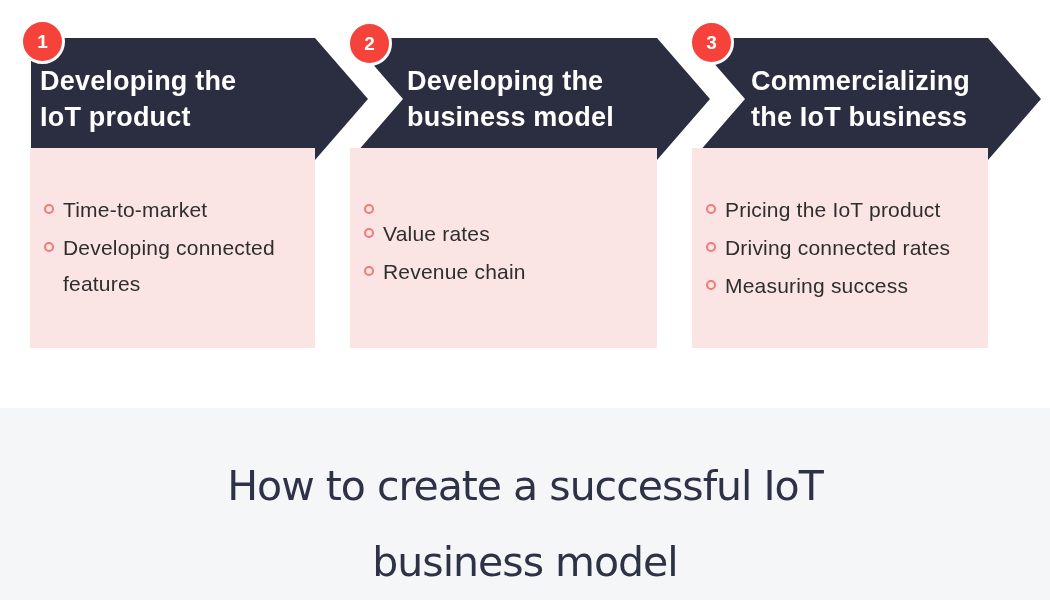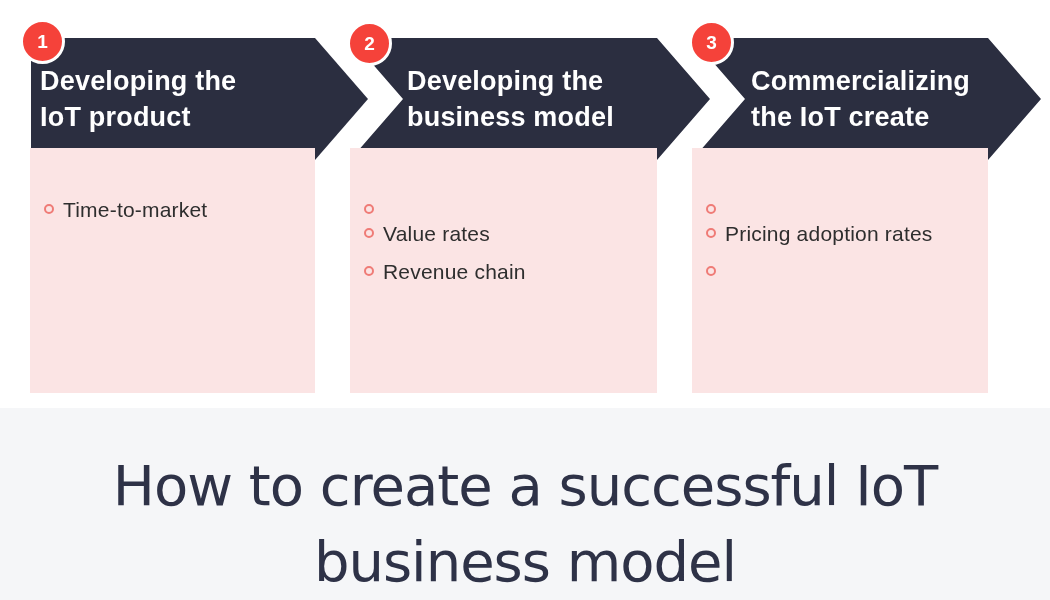--- a/index.html
+++ b/index.html
@@ -51,21 +51,21 @@
   }
   .badge span {
     color: #ffffff;
     font-size: 19px;
     font-weight: bold;
   }
   
   .panel {
     position: absolute;
     top: 148px;
-    height: 245px;
+    height: 200px;
     background: #fbe4e4;
     padding: 44px 8px 0 14px;
   }
   .bullet {
     display: flex;
     align-items: flex-start;
     margin-bottom: 2px;
   }
   .ring {
     width: 10px;
@@ -88,41 +88,45 @@
     top: 408px;
     width: 1050px;
     height: 192px;
     background: #f5f6f8;
   }
   .footer-title {
     padding-top: 40px;
     text-align: center;
     color: #2e3247;
     font-family: "DejaVu Sans", sans-serif;
-    font-size: 56px;
+    font-size: 41px;
     line-height: 76px;
     letter-spacing: -1px;
   }
 </style>
 </head>
 <body>
 
 <div class="canvas">
 
   <div class="arrow arrow-first" style="left:31px; width:337px; padding-left:9px;">
     <div class="arrow-title">Developing the
 IoT product</div>
   </div>
   <div class="badge" style="left:20px; top:19px;">
     <span>1</span>
   </div>
   <div class="panel" style="left:30px; width:285px;">
     <div class="bullet">
       <span class="ring"></span>
       <span class="bullet-text">Time-to-market</span>
+    </div>
+    <div class="bullet">
+      <span class="ring"></span>
+      <span class="bullet-text">Developing connected features</span>
     </div>
   </div>
 
   <div class="arrow arrow-chevron" style="left:350px; width:360px; padding-left:57px;">
     <div class="arrow-title">Developing the
 business model</div>
   </div>
   <div class="badge" style="left:347px; top:21px;">
     <span>2</span>
   </div>
@@ -135,35 +139,37 @@
       <span class="bullet-text">Value rates</span>
     </div>
     <div class="bullet">
       <span class="ring"></span>
       <span class="bullet-text">Revenue chain</span>
     </div>
   </div>
 
   <div class="arrow arrow-chevron" style="left:692px; width:349px; padding-left:59px;">
     <div class="arrow-title">Commercializing
-the IoT create</div>
+the IoT business</div>
   </div>
   <div class="badge" style="left:689px; top:20px;">
     <span>3</span>
   </div>
   <div class="panel" style="left:692px; width:296px;">
     <div class="bullet">
       <span class="ring"></span>
+      <span class="bullet-text">Pricing the IoT product</span>
     </div>
     <div class="bullet">
       <span class="ring"></span>
-      <span class="bullet-text">Pricing adoption rates</span>
+      <span class="bullet-text">Driving connected rates</span>
     </div>
     <div class="bullet">
       <span class="ring"></span>
+      <span class="bullet-text">Measuring success</span>
     </div>
   </div>
 
   <div class="footer">
     <div class="footer-title">
       <div>How to create a successful IoT</div>
       <div>business model</div>
     </div>
   </div>
 

